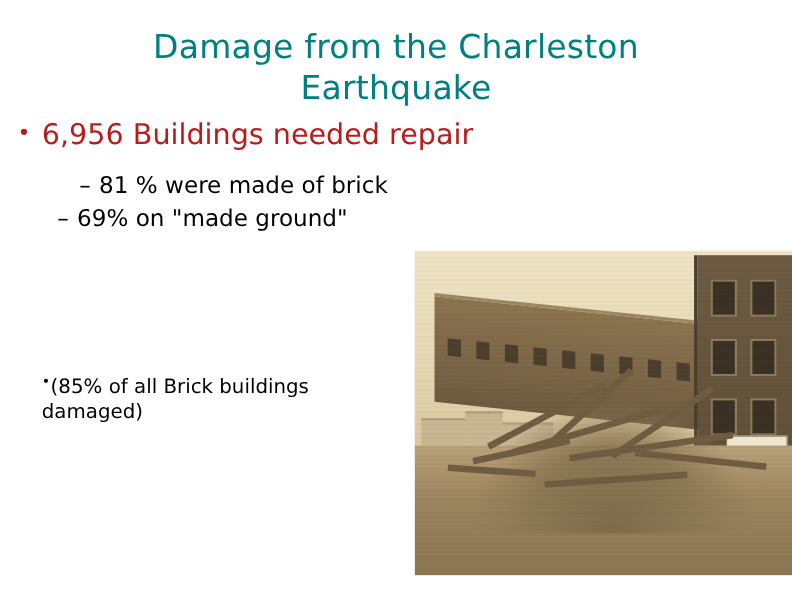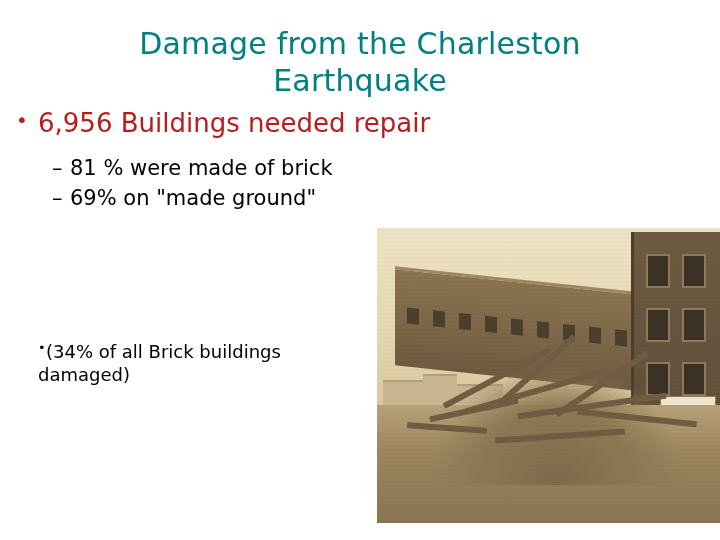--- a/index.html
+++ b/index.html
@@ -45,21 +45,21 @@
     font-size: 20px;
     vertical-align: top;
   }
   .bullet-level2 {
     position: absolute;
     left: 52px;
     font-size: 21px;
     color: #000000;
     white-space: nowrap;
   }
-  .bullet-level2.b1 { top: 156px; }
+  .bullet-level2.b1 { top: 156px; margin-left: 20px; }
   .bullet-level2.b2 { top: 186px; }
   .bullet-level2 .dash {
     display: inline-block;
     width: 18px;
   }
   .bullet-level3 {
     position: absolute;
     top: 340px;
     left: 38px;
     width: 320px;
@@ -198,21 +198,21 @@
 
   <div class="bullet-level2 b1">
     <span class="dash">–</span><span>81 % were made of brick</span>
   </div>
 
   <div class="bullet-level2 b2">
     <span class="dash">–</span><span>69% on "made ground"</span>
   </div>
 
   <div class="bullet-level3">
-    <span class="dot">•</span><span>(34% of all Brick buildings damaged)</span>
+    <span class="dot">•</span><span>(85% of all Brick buildings damaged)</span>
   </div>
 
   <div class="photo">
     <div class="sky"></div>
 
     <div class="far-bldg" style="left:6px; top:152px; width:40px; height:34px;"></div>
     <div class="far-bldg" style="left:46px; top:146px; width:34px; height:40px;"></div>
     <div class="far-bldg" style="left:80px; top:156px; width:46px; height:30px;"></div>
 
     <div class="wall"></div>

